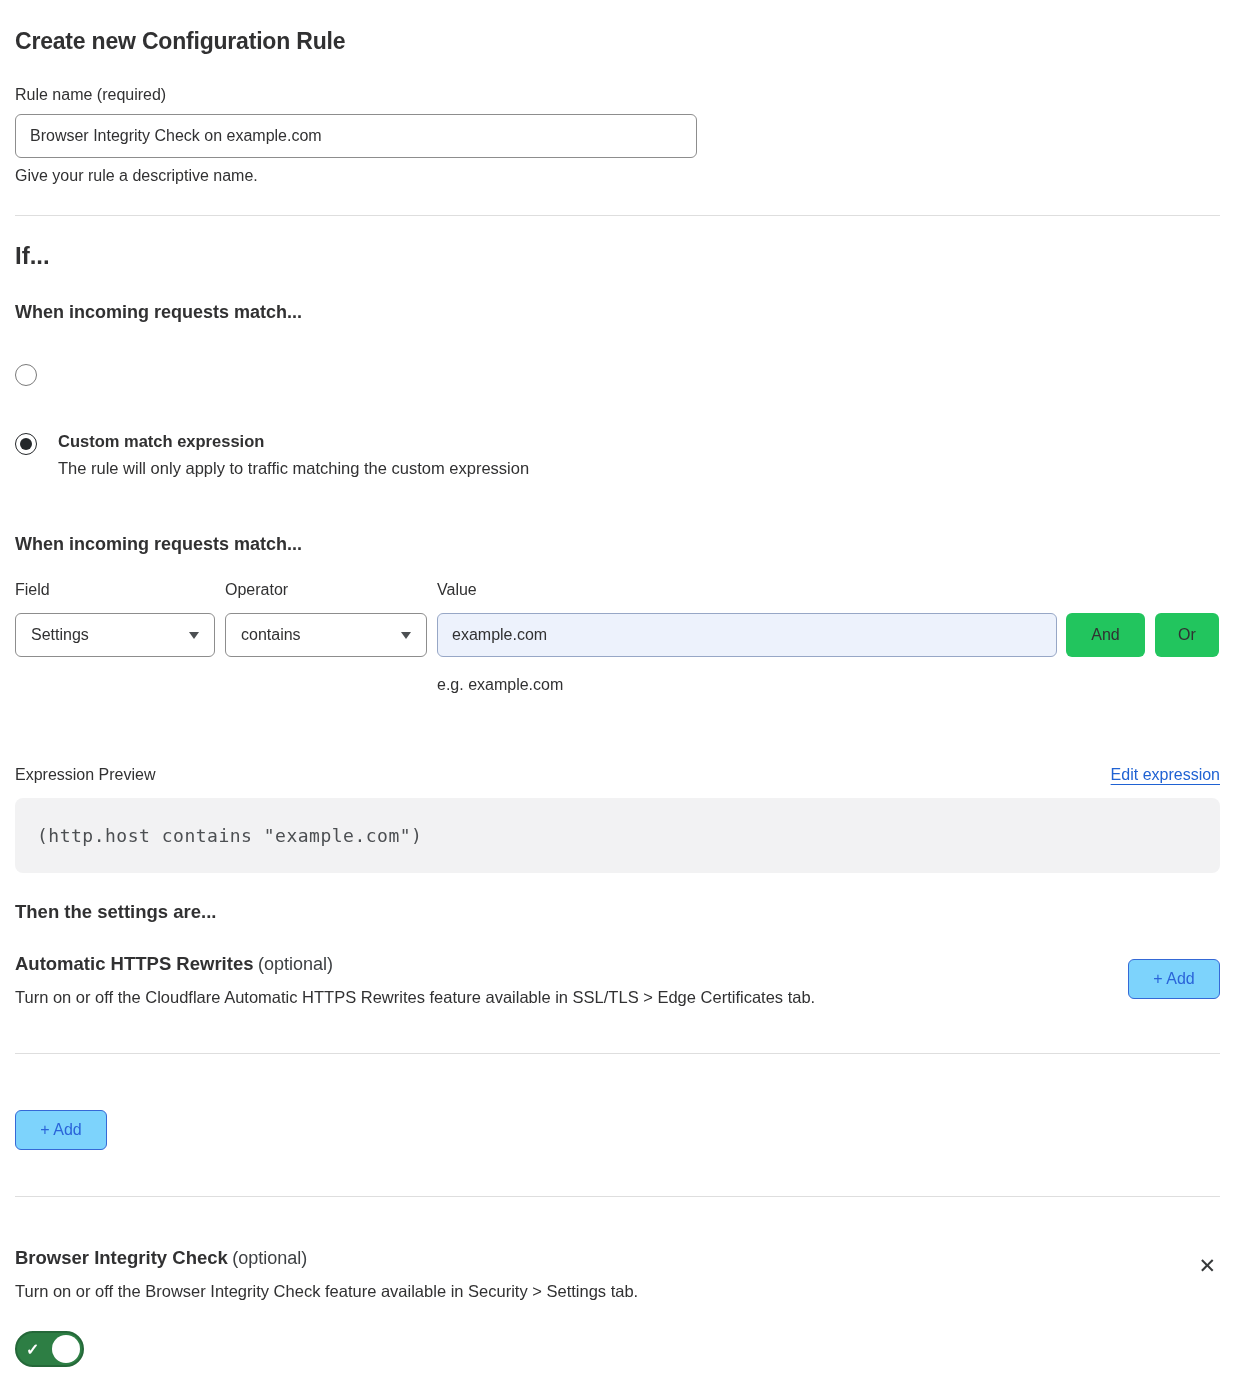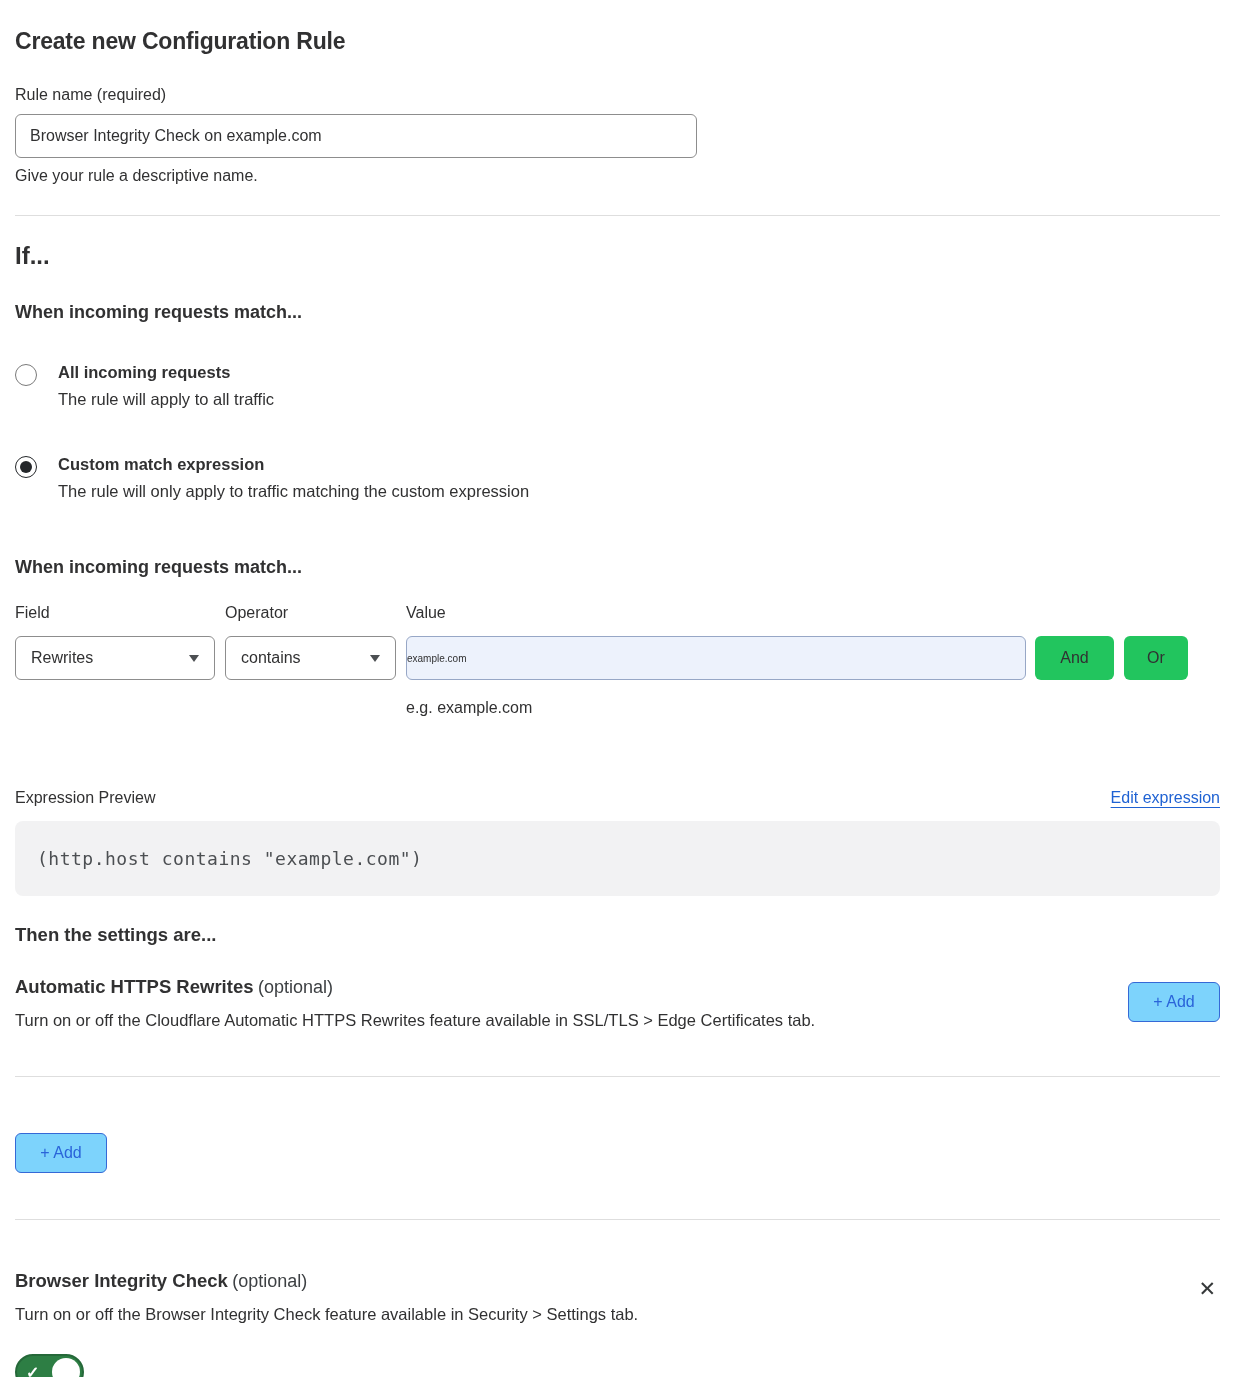--- a/index.html
+++ b/index.html
@@ -77,37 +77,37 @@
     border-radius: 6px;
     background: #fff;
     display: flex;
     align-items: center;
     justify-content: space-between;
     padding: 0 15px;
     font-size: 16px;
     cursor: pointer;
   }
   .w-field { width: 200px; }
-  .w-operator { width: 171px; }
+  .w-operator { width: 202px; }
   .chevron {
     width: 0; height: 0;
     border-left: 5.5px solid transparent;
     border-right: 5.5px solid transparent;
     border-top: 7px solid #4c4f52;
     margin-left: 10px;
   }
   .value-input {
     display: block;
     width: 620px;
     height: 44px;
     background: #edf2fc;
     border: 1px solid #97a7c6;
     border-radius: 6px;
-    padding: 0 0;
-    font-size: 10px;
+    padding: 0 14px;
+    font-size: 16px;
     font-family: "Liberation Sans", sans-serif;
     color: #313132;
     outline: none;
   }
   .value-hint { font-size: 16px; margin-top: 19px; }
   .btn-gray {
     height: 44px;
     margin-top: 32px;
     border: none;
     border-radius: 6px;
@@ -220,41 +220,37 @@
     <div class="help-text">Give your rule a descriptive name.</div>
   </div>
 
   <hr class="divider">
 
   <h2 class="if-heading">If...</h2>
   <h3 class="sub-heading">When incoming requests match...</h3>
 
   <div class="radio-option first">
     <span class="radio-circle"></span>
-    <div>
-      <div class="radio-label">All incoming requests</div>
-      <div class="radio-desc">The rule will apply to all traffic</div>
-    </div>
   </div>
 
   <div class="radio-option second">
     <span class="radio-circle checked"></span>
     <div>
       <div class="radio-label">Custom match expression</div>
       <div class="radio-desc">The rule will only apply to traffic matching the custom expression</div>
     </div>
   </div>
 
   <h3 class="sub-heading builder-heading">When incoming requests match...</h3>
 
   <div class="builder-row">
     <div>
       <div class="col-label">Field</div>
       <div class="select-box w-field">
-        <span>Rewrites</span>
+        <span>Settings</span>
         <span class="chevron"></span>
       </div>
     </div>
     <div>
       <div class="col-label">Operator</div>
       <div class="select-box w-operator">
         <span>contains</span>
         <span class="chevron"></span>
       </div>
     </div>

